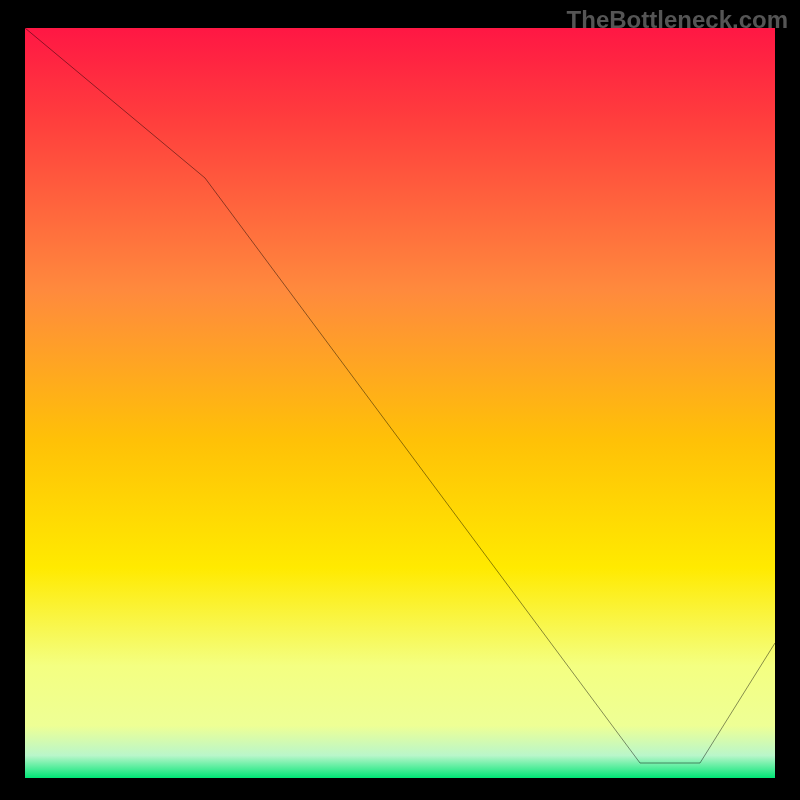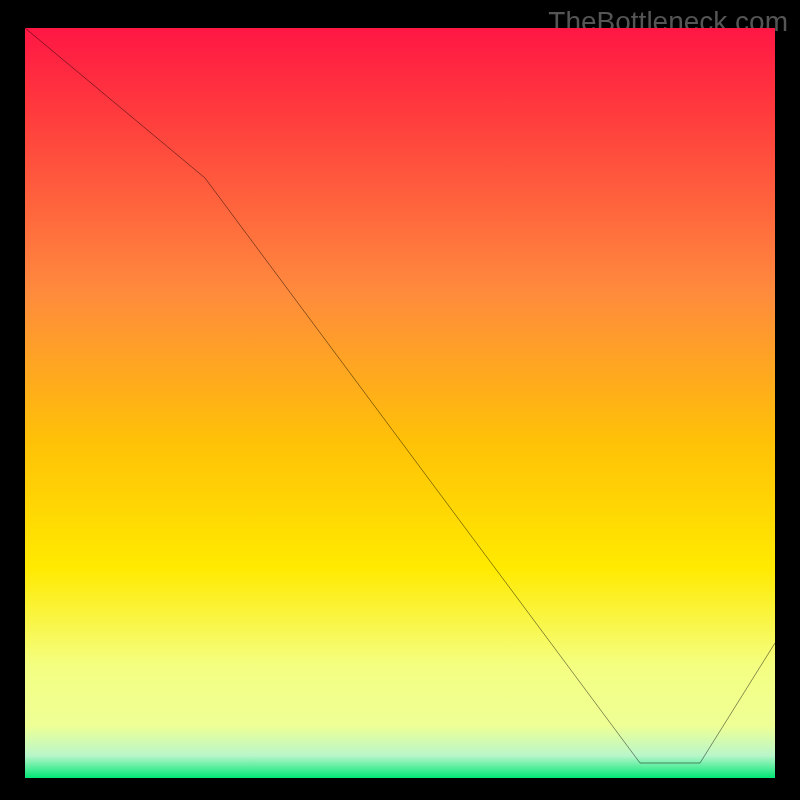--- a/index.html
+++ b/index.html
@@ -15,22 +15,22 @@
     width: 800px;
     height: 800px;
     position: relative;
     background: #000;
   }
   .watermark {
     position: absolute;
     top: 6px;
     right: 12px;
     color: #555;
-    font-size: 28px;
-    font-weight: 400;
+    font-size: 24px;
+    font-weight: 700;
   }
   svg.plot {
     position: absolute;
     left: 25px;
     top: 28px;
     width: 750px;
     height: 750px;
     display: block;
   }
 </style>

